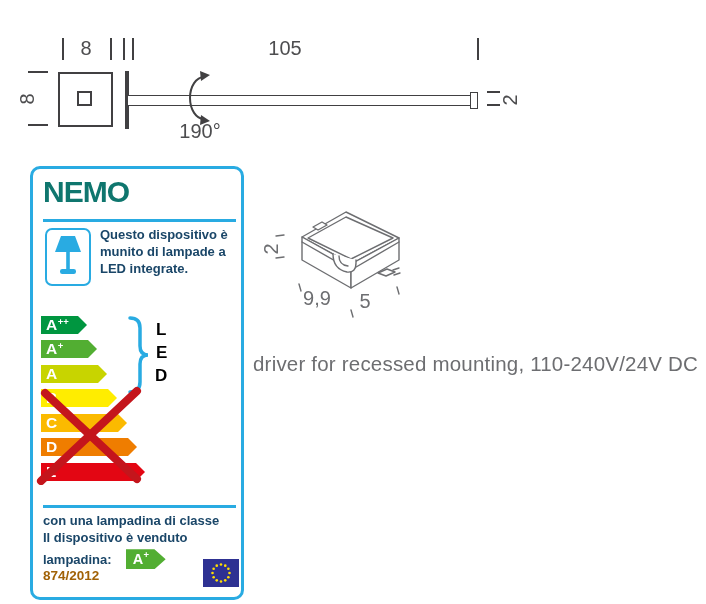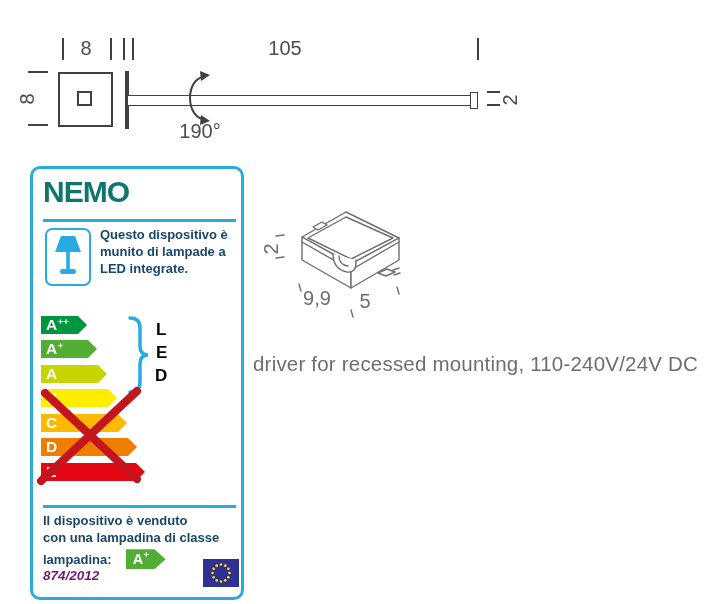--- a/index.html
+++ b/index.html
@@ -38,21 +38,21 @@
   .intro { left:67px; top:57px; width:140px; }
   .erow { left:8px; height:18px; display:flex; align-items:center; padding-left:5px;
           clip-path:polygon(0 0, calc(100% - 9px) 0, 100% 50%, calc(100% - 9px) 100%, 0 100%); }
   .egrade { color:#fff; font-weight:700; font-size:15.5px; line-height:18px; }
   .esup { color:#fff; font-weight:700; font-size:9.5px; position:relative; top:-4px; left:0.5px; }
   .ledletter { font-size:17px; font-weight:700; color:#000; line-height:1; }
   .btext { left:10px; top:343px; width:196px; }
   .badge { display:inline-flex; align-items:center; width:40px; height:20px; padding-left:7px;
            clip-path:polygon(0 0, 72% 0, 100% 50%, 72% 100%, 0 100%); }
   .badge .egrade { font-size:14.5px; }
-  .reg { left:10px; top:399px; font-size:13.5px; font-weight:700; color:#701a75;font-style:italic; }
+  .reg { left:10px; top:399px; font-size:13.5px; font-weight:700; color:#a16207; }
 </style>
 </head>
 <body>
 
 <div class="scene">
 
   <div class="abs" style="left:0;top:0;width:706px;height:160px;">
 
     <div class="abs tickv" style="left:62px;top:38px;"></div>
     <div class="abs tickv" style="left:110px;top:38px;"></div>
@@ -161,22 +161,22 @@
     <div class="abs ledletter" style="left:122px;top:198px;">D</div>
 
     <svg class="abs" style="left:0;top:216px;" width="112" height="100" viewBox="0 0 112 100">
       <line x1="12" y1="8" x2="104" y2="94" stroke="#c4151c" stroke-width="8" stroke-linecap="round"></line>
       <line x1="104" y1="6" x2="8" y2="96" stroke="#c4151c" stroke-width="8" stroke-linecap="round"></line>
     </svg>
 
     <div class="abs bluebar" style="top:336px;"></div>
 
     <div class="abs bluetext btext" style="font-size:13px;">
+      <div>con una lampadina di classe</div>
       <div>Il dispositivo è venduto</div>
-      <div>con una lampadina di classe</div>
       <div style="display:flex;align-items:center;gap:14px;margin-top:3px;">
         <span>lampadina:</span>
         <span class="badge" style="background-color: rgb(82, 174, 50);">
             <span class="egrade">A</span>
             <span class="esup">+</span>
           </span>
       </div>
     </div>
 
     <div class="abs reg">874/2012</div>

